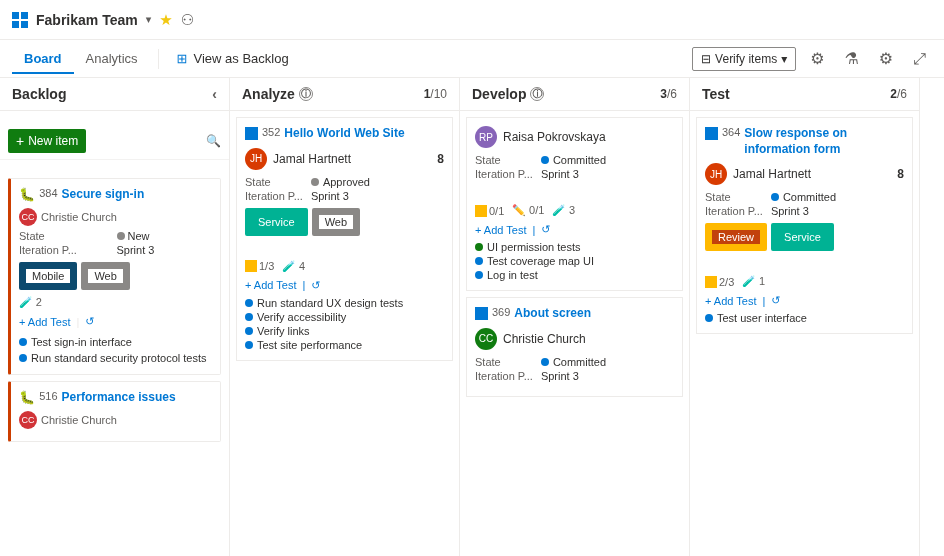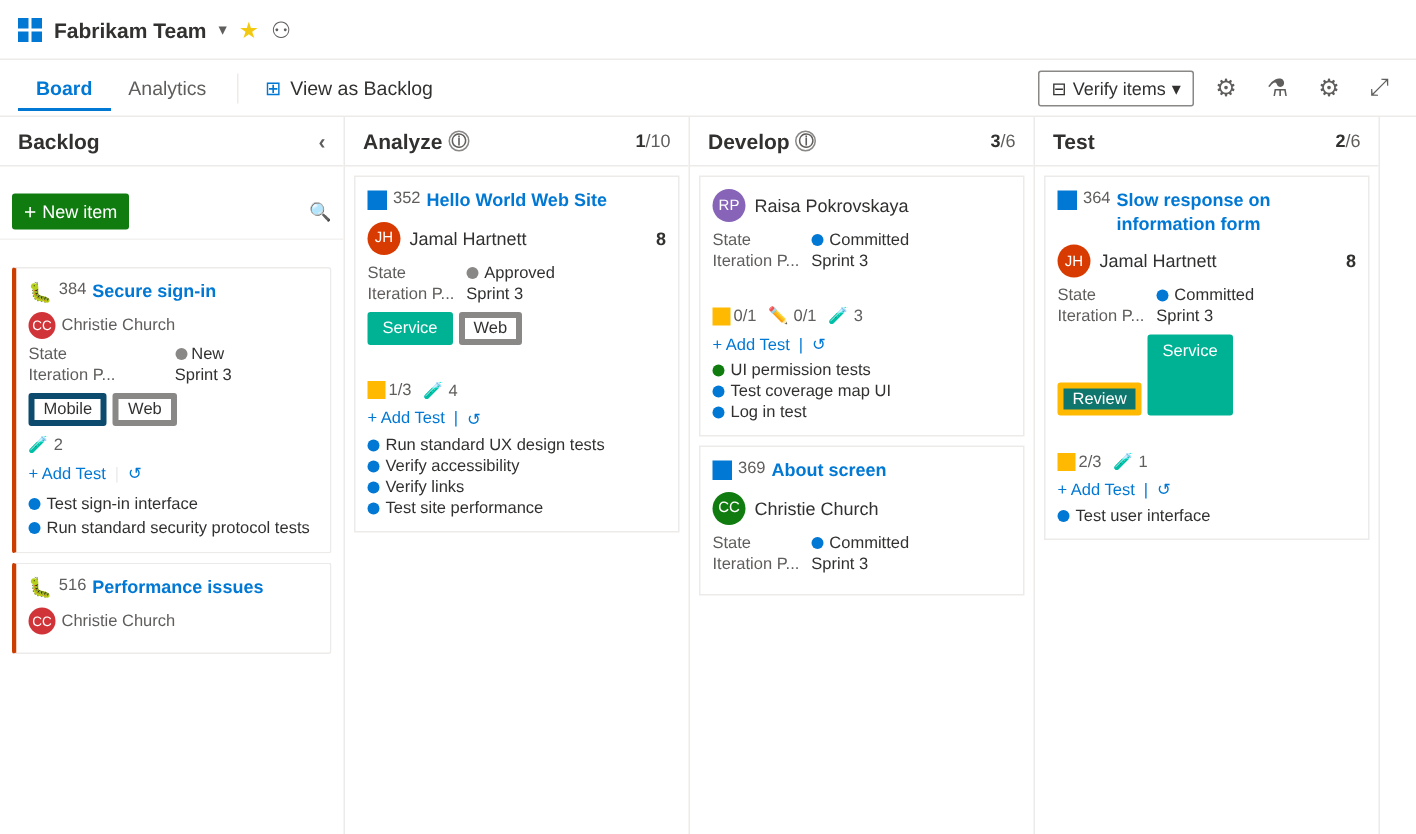--- a/index.html
+++ b/index.html
@@ -40,24 +40,24 @@
     .item-title { font-size: 12px; font-weight: 600; color: #0078d4; }
     .item-meta { font-size: 11px; color: #605e5c; margin-bottom: 4px; display: flex; align-items: center; gap: 4px; }
     .item-meta .avatar { width: 18px; height: 18px; border-radius: 50%; background: #d13438; display: inline-flex; align-items: center; justify-content: center; color: #fff; font-size: 9px; }
     .meta-grid { display: grid; grid-template-columns: 1fr 1fr; gap: 2px; font-size: 11px; color: #605e5c; margin-bottom: 6px; }
     .meta-label { color: #605e5c; }
     .meta-value { color: #323130; display: flex; align-items: center; gap: 3px; }
     .dot { width: 8px; height: 8px; border-radius: 50%; display: inline-block; }
     .dot.new { background: #8a8886; }
     .dot.committed { background: #0078d4; }
     .tags { display: flex; gap: 4px; flex-wrap: wrap; margin-bottom: 6px; }
-    .tag { padding: 1px 6px; border: 4px solid #0c4a6e; border-radius: 2px; font-size: 11px; color: #323130; cursor: pointer; }
+    .tag { padding: 1px 6px; border: 7px solid #0c4a6e; border-radius: 2px; font-size: 11px; color: #323130; cursor: pointer; }
     .tag.service { background: #00b294; color: #fff; border-color: #00b294; }
     .tag.web { border-color: #8a8886; }
-    .tag.review { background: #0f766e; color: #fff; border-color: #ffb900; margin-top: 32px; }
+    .tag.review { background: #c2410c; color: #fff; border-color: #ffb900; }
     .item-stats { display: flex; gap: 8px; align-items: center; margin-bottom: 6px; }
     .stat-item { display: flex; align-items: center; gap: 3px; font-size: 11px; color: #605e5c; }
     .test-actions { display: flex; align-items: center; gap: 6px; font-size: 11px; color: #0078d4; margin-bottom: 6px; }
     .test-list { list-style: none; }
     .test-list li { display: flex; align-items: center; gap: 4px; font-size: 11px; color: #323130; padding: 2px 0; }
     .test-dot { width: 8px; height: 8px; border-radius: 50%; background: #0078d4; display: inline-block; flex-shrink: 0; }
     .test-dot.green { background: #107c10; }
 
     
     .sprint-cols { display: flex; flex: 1; overflow-x: auto; }

